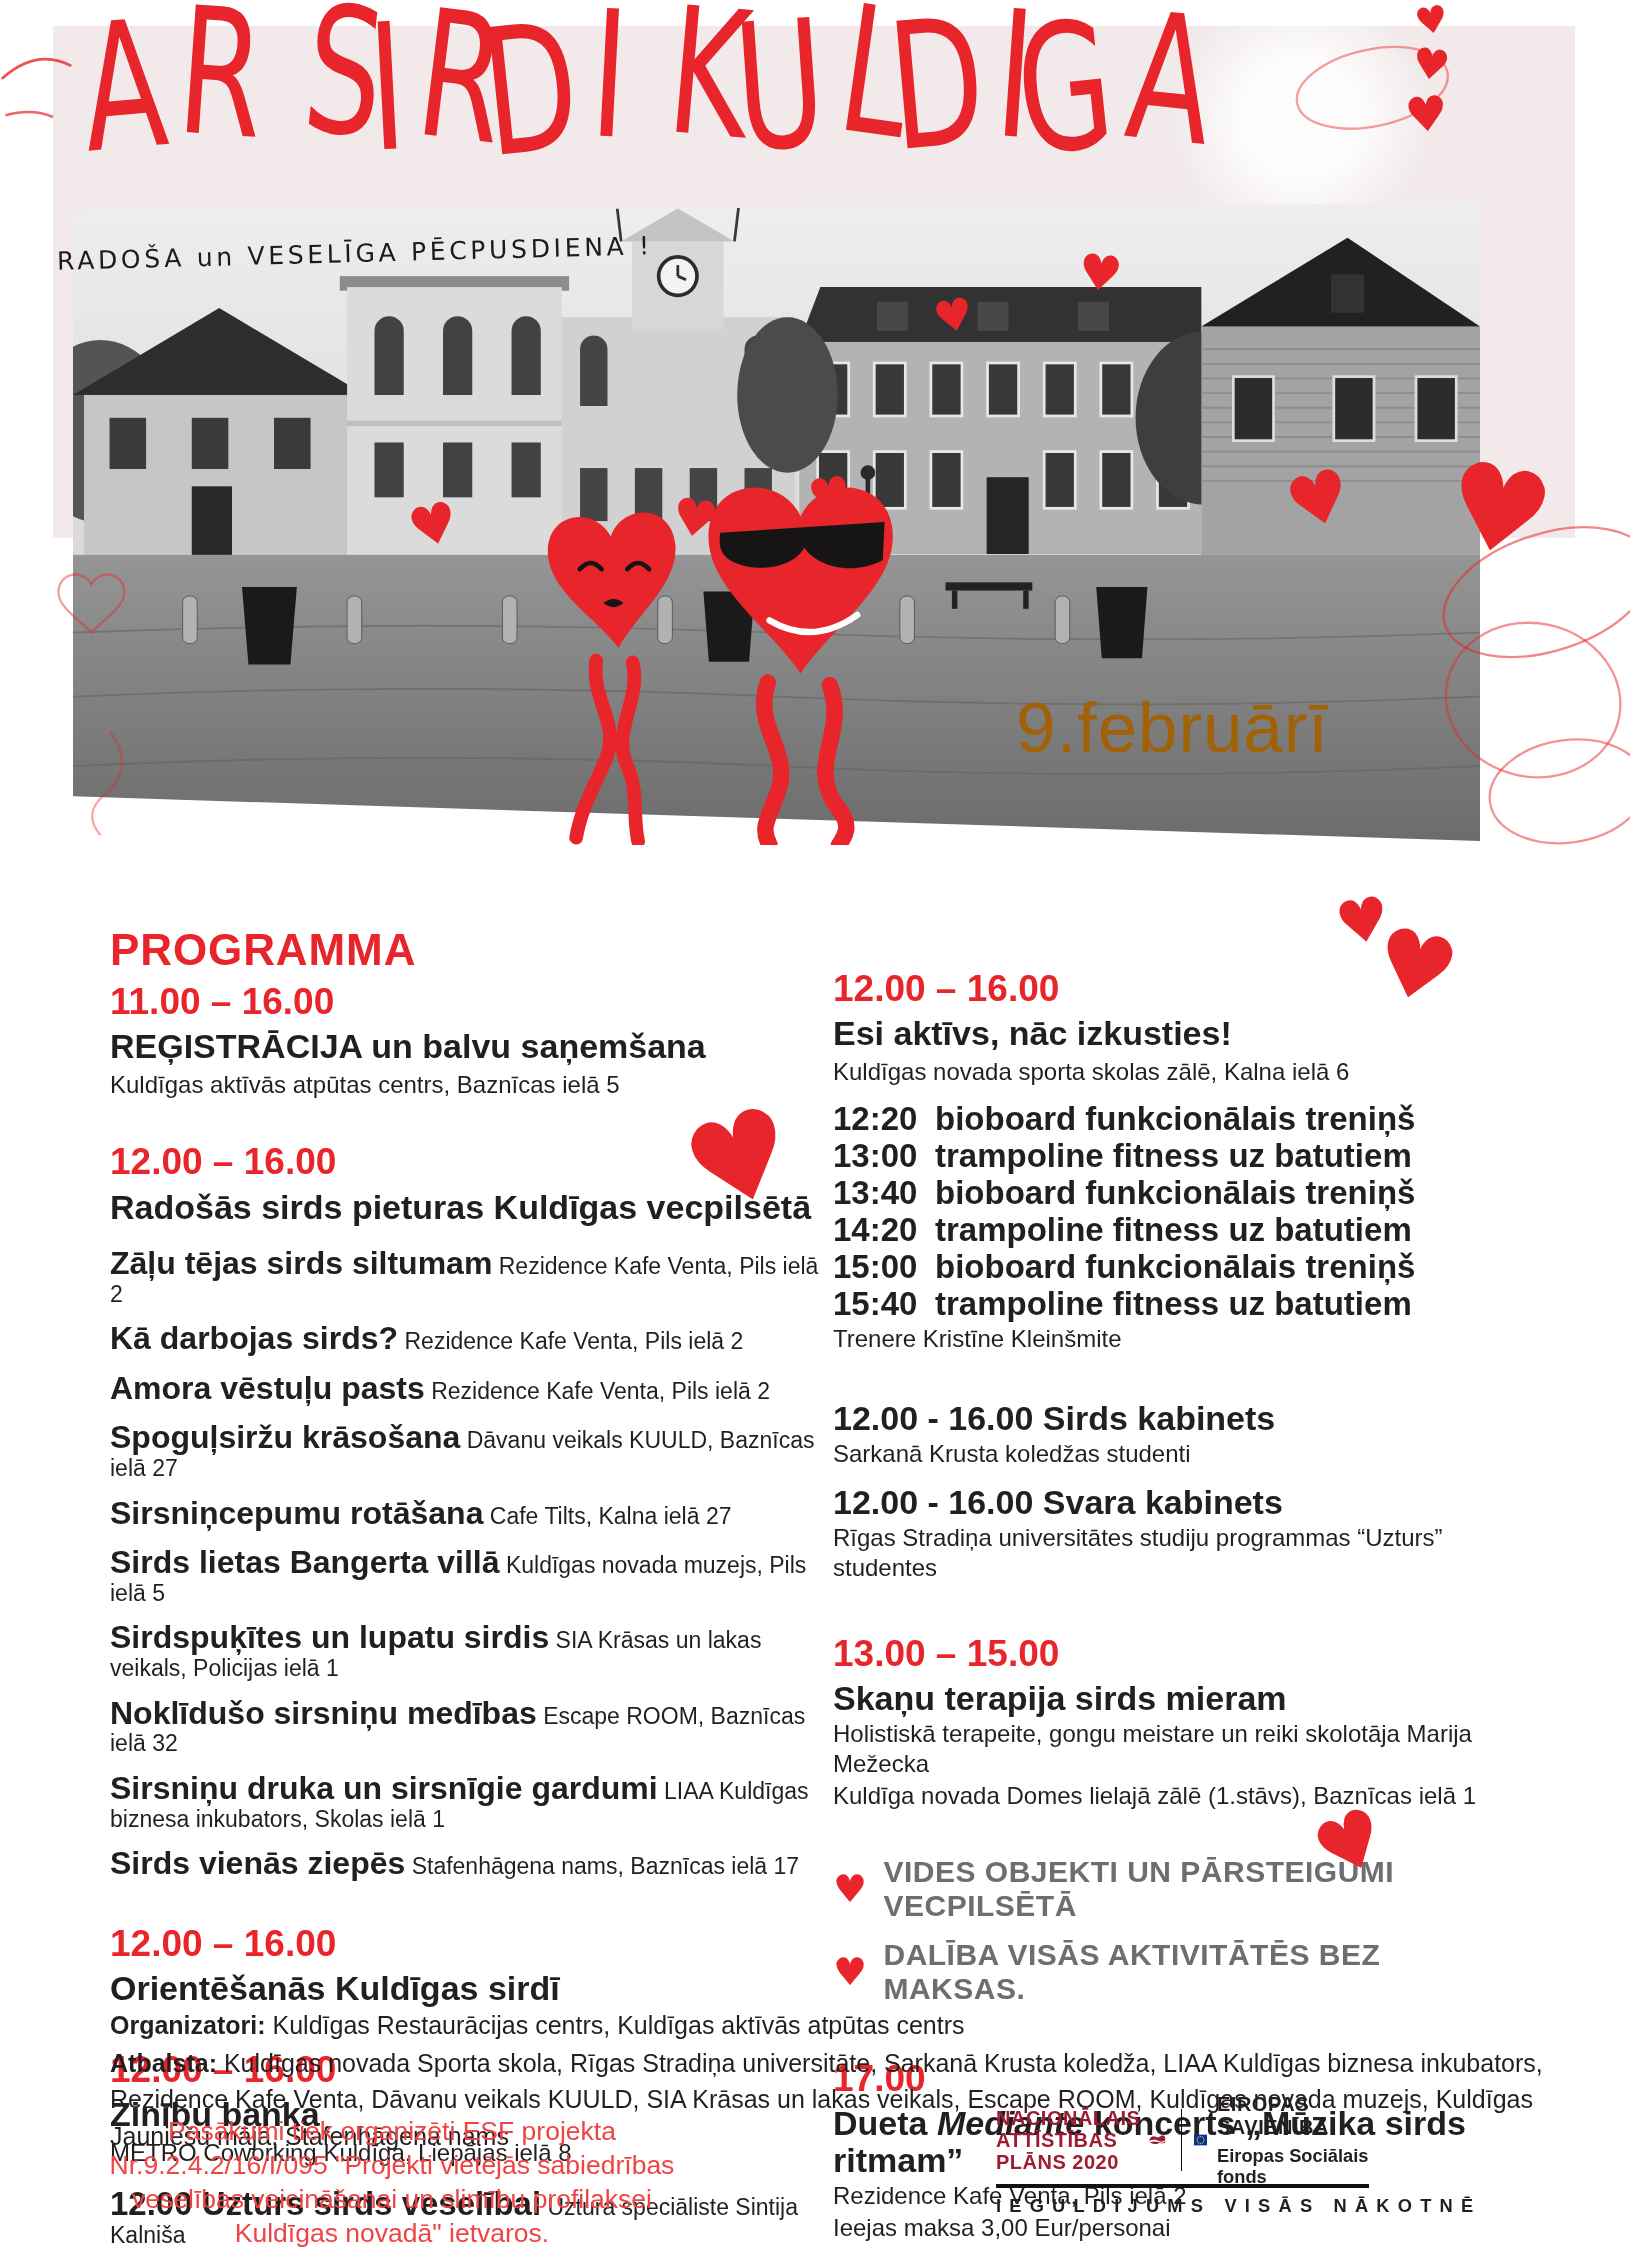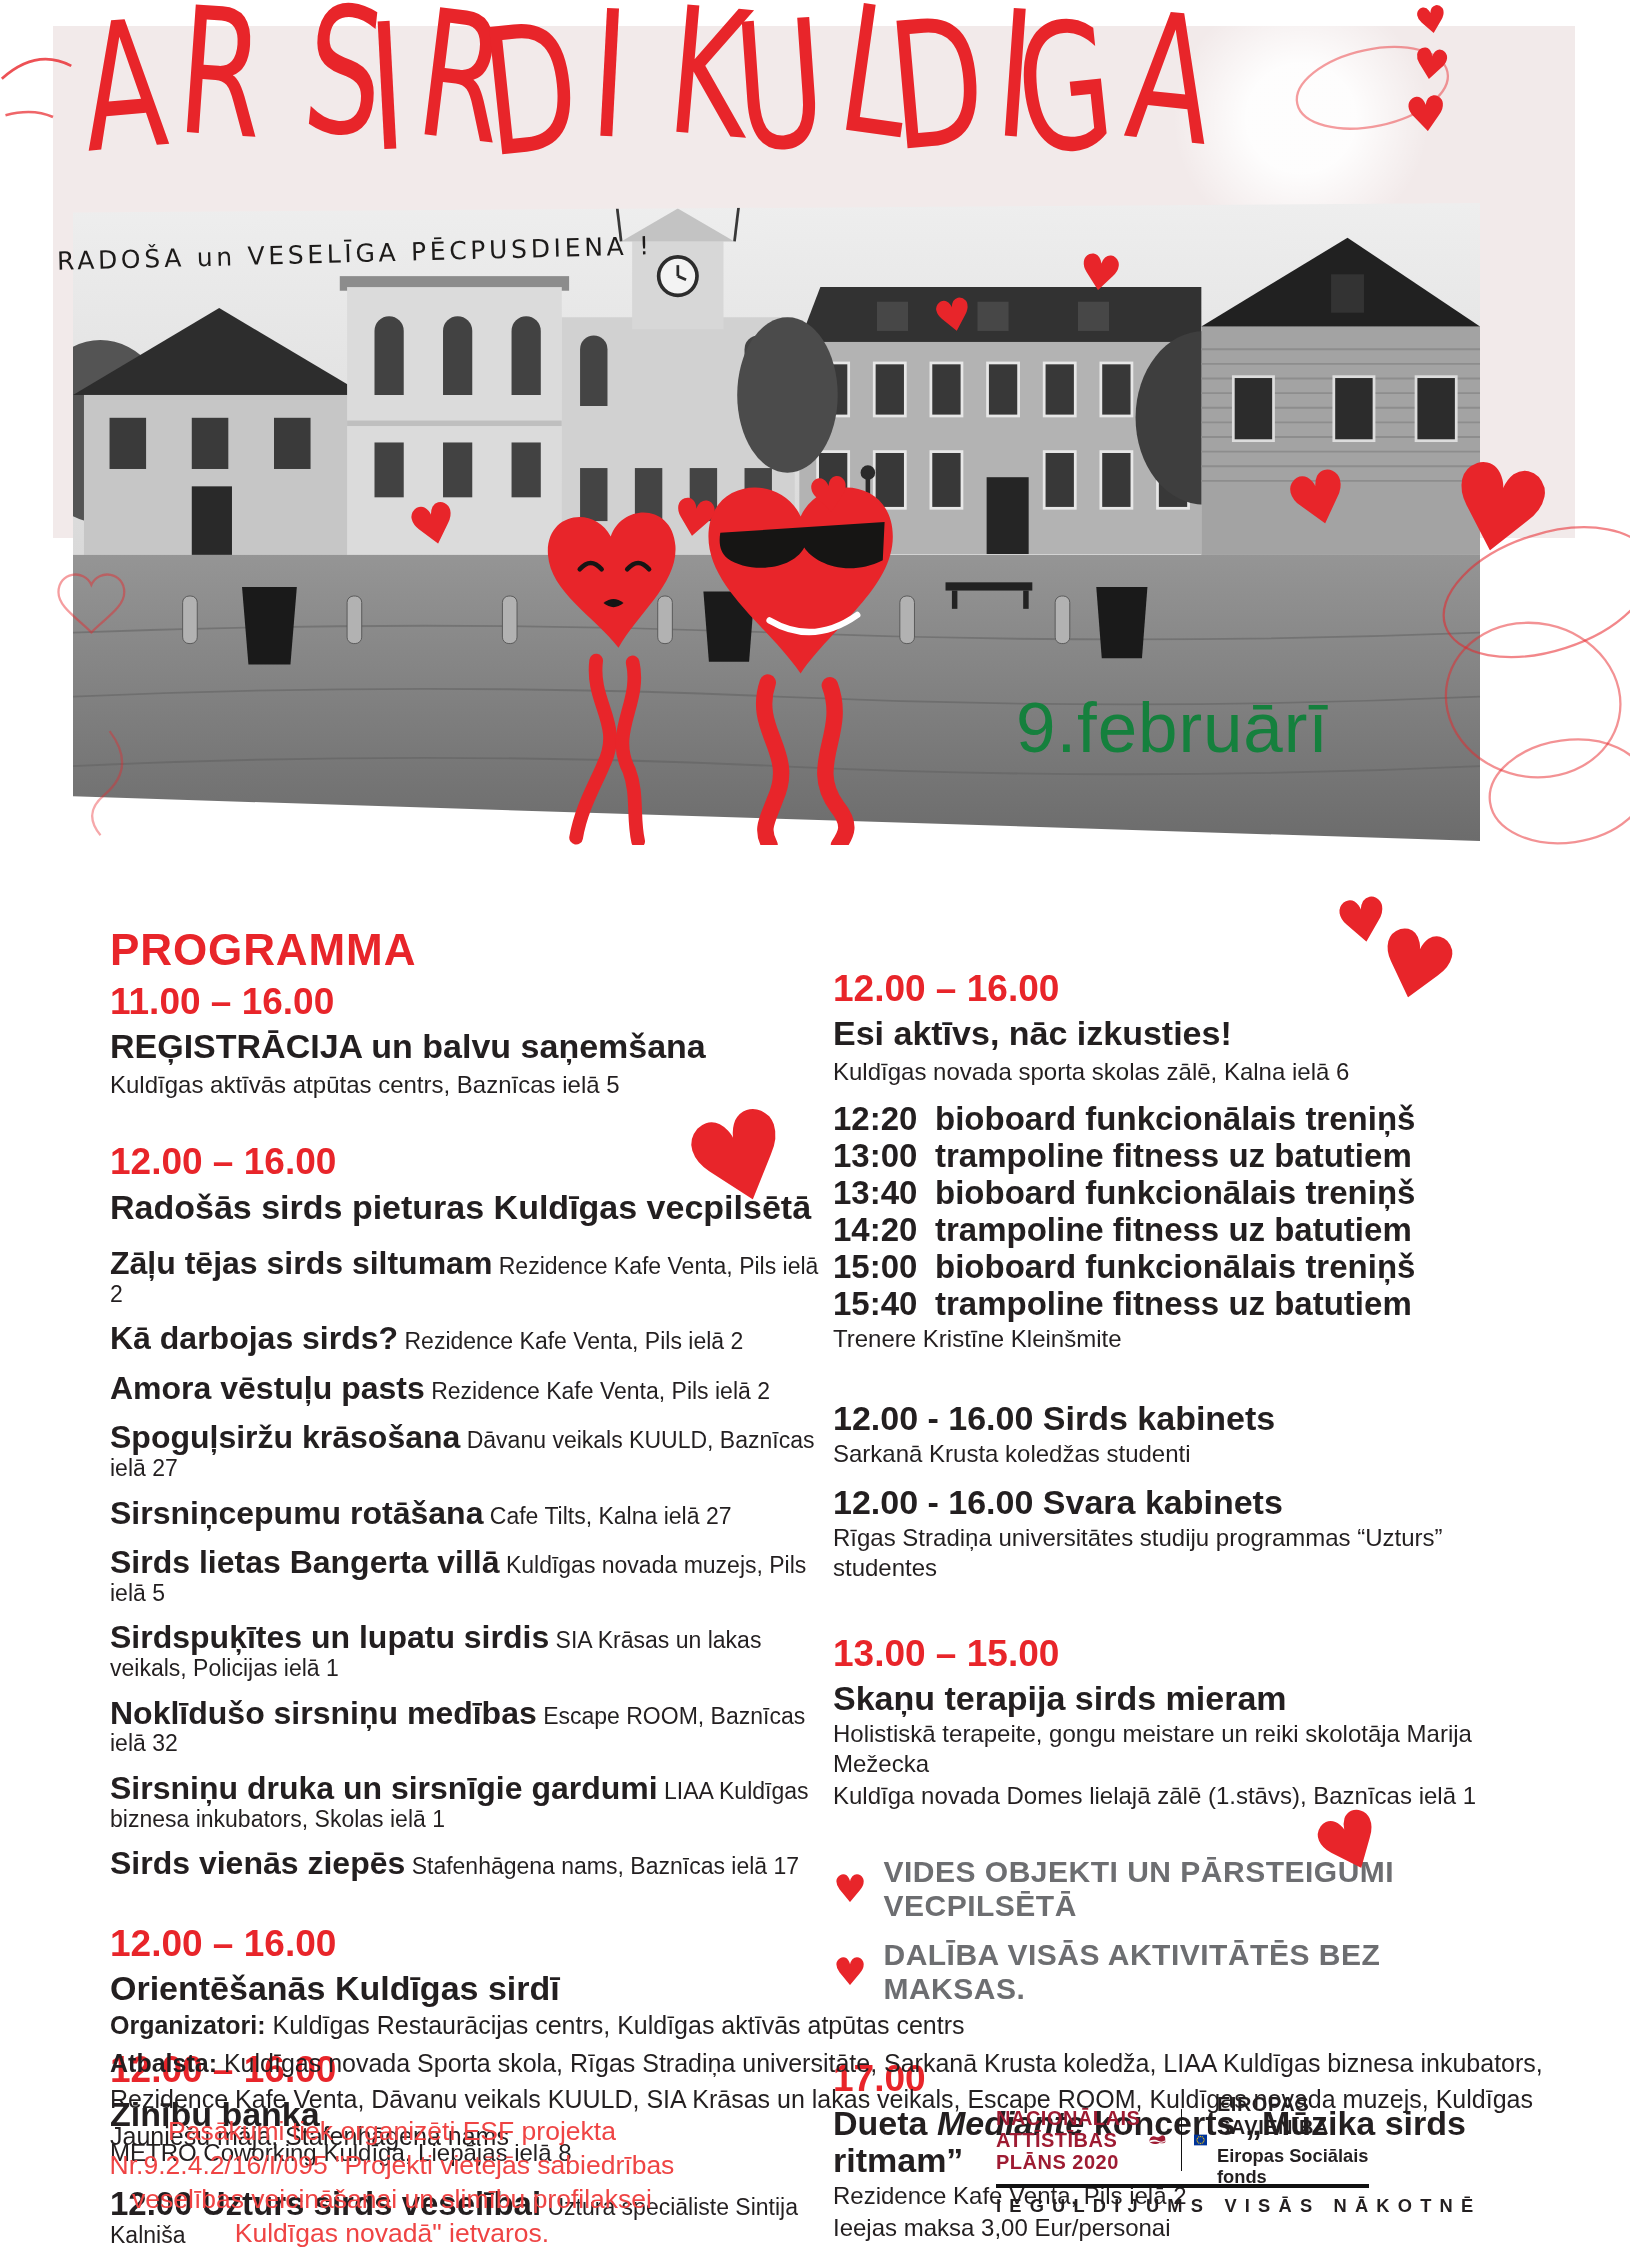--- a/index.html
+++ b/index.html
@@ -12,21 +12,21 @@
                             radial-gradient(circle at 60% 90%, rgba(255,255,255,.6) 0 46px, rgba(255,255,255,0) 110px);}
   .photo{position:absolute;left:73px;top:203px;width:1407px;height:638px;z-index:2;
          clip-path:polygon(0 1.5%,100% 0,100% 100%,0 93%);}
   .photo svg{display:block;width:100%;height:100%;filter:saturate(0);}
   .title{position:absolute;left:90px;top:48px;width:1389px;z-index:5;color:#e8252a;
          font-family:"DejaVu Sans",sans-serif;font-size:121px;line-height:1;white-space:nowrap;}
   .tl{display:inline-block;transform-origin:50% 100%;}
   .tl.sp{width:40px;}
   .subtitle{position:absolute;left:57px;top:239px;z-index:5;color:#1d1b1a;font-size:25px;letter-spacing:3.7px;
             font-family:"DejaVu Sans",sans-serif;transform:rotate(-1.5deg);white-space:nowrap;}
-  .date{position:absolute;left:1016px;top:687px;z-index:5;color:#15803d;font-size:71px;letter-spacing:0.9px;text-align:center;}
+  .date{position:absolute;left:1016px;top:687px;z-index:5;color:#a16207;font-size:71px;letter-spacing:0.9px;text-align:center;}
 
   .characters{position:absolute;left:512px;top:416px;width:402px;height:429px;z-index:4;pointer-events:none;}
   .leg{fill:none;stroke:#e8252a;stroke-width:15;stroke-linecap:round;}
   .thick{stroke-width:18;}
   .face{fill:none;stroke:#161514;stroke-width:5;stroke-linecap:round;}
   .smile{fill:none;stroke:#ffffff;stroke-width:7;stroke-linecap:round;}
 
   .heart{position:absolute;z-index:6;color:#e8252a;line-height:1;font-family:"DejaVu Sans",sans-serif;pointer-events:none;}
   .scribbles{position:absolute;left:0;top:0;z-index:3;pointer-events:none;}
 

